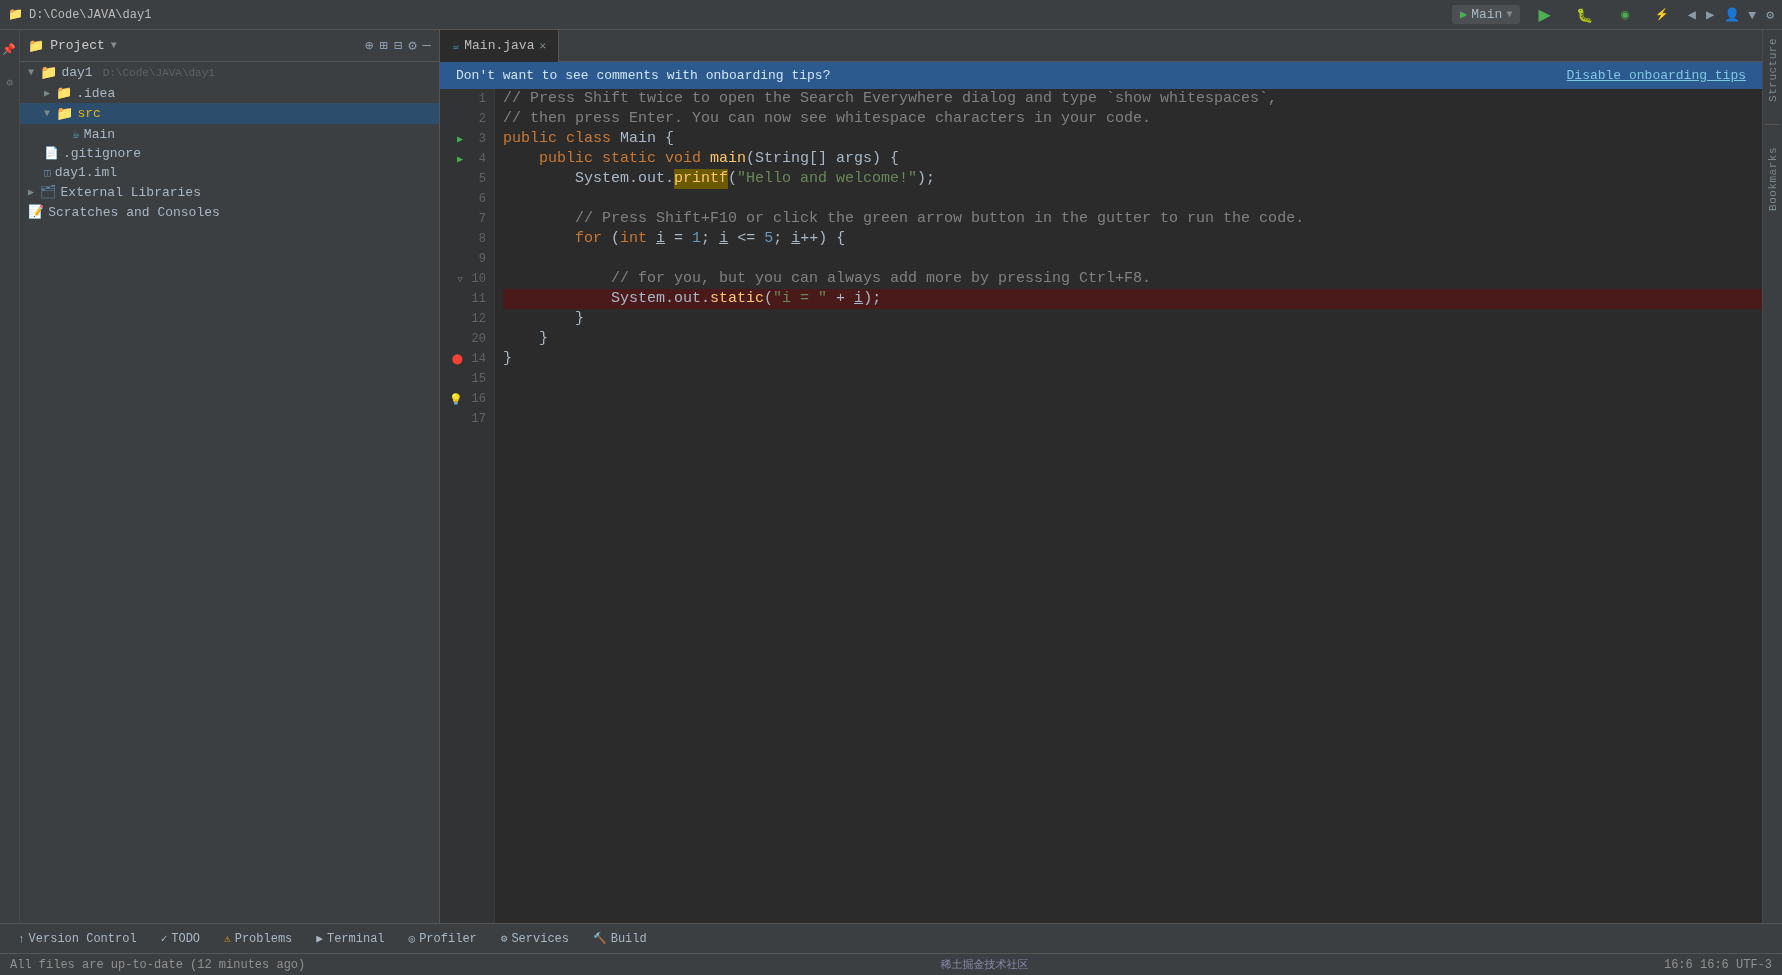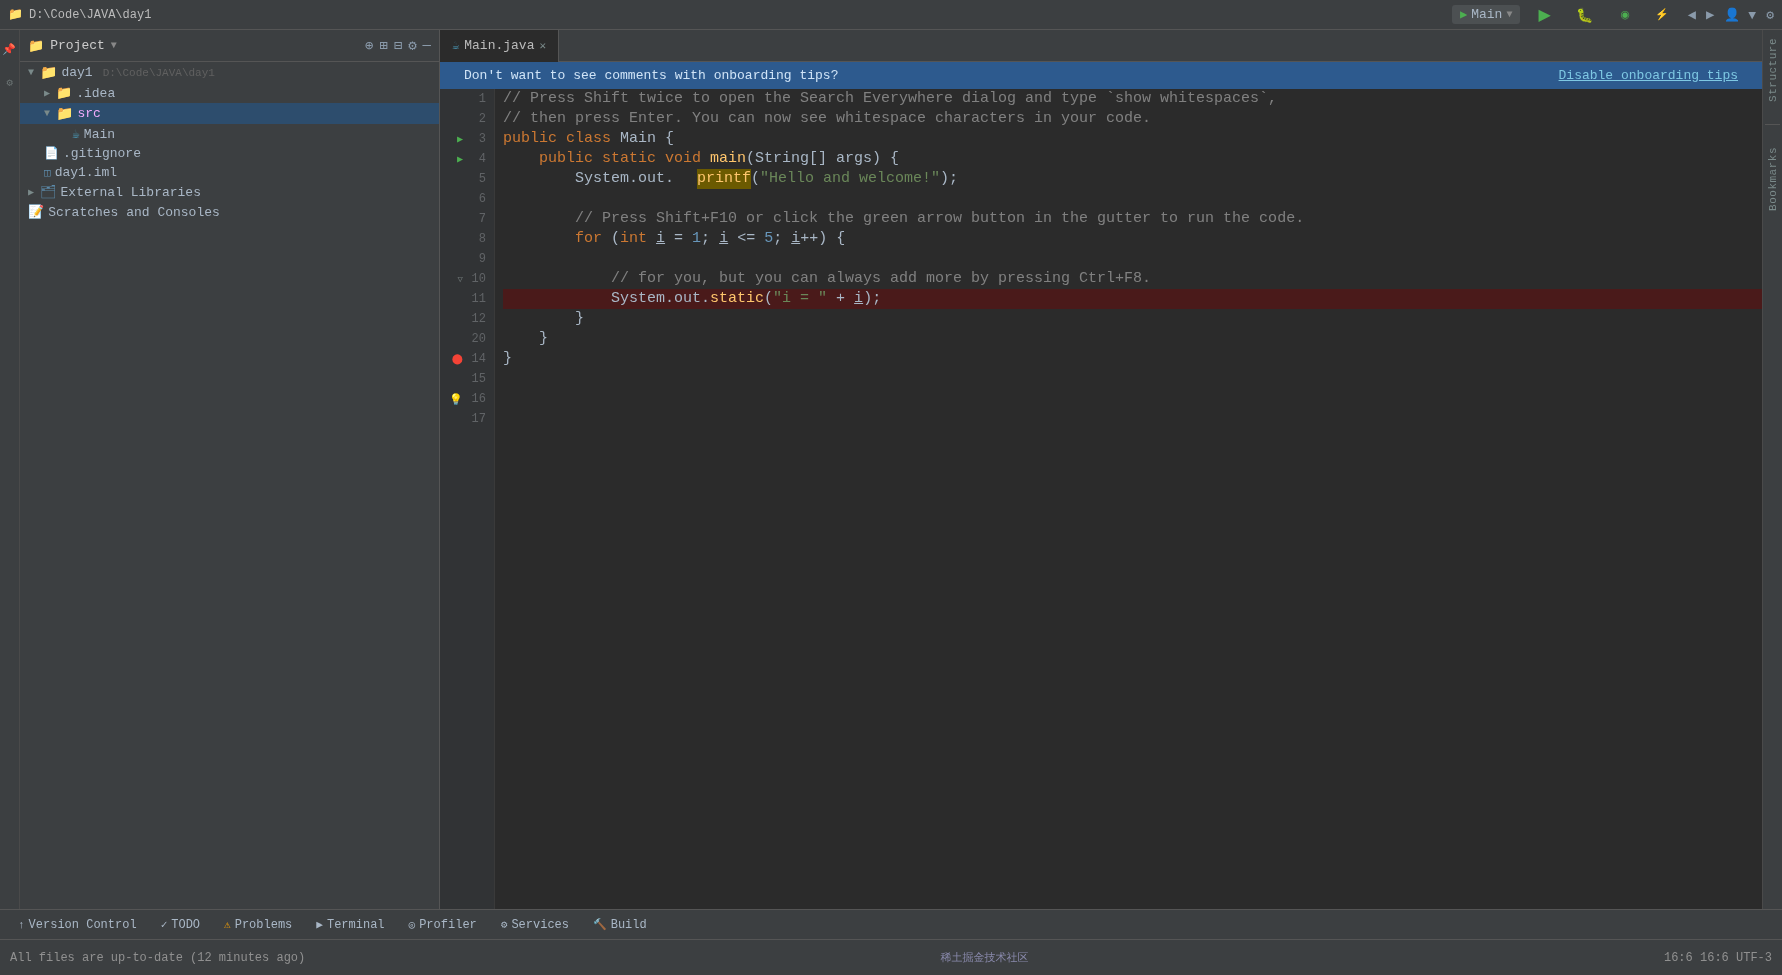--- a/index.html
+++ b/index.html
@@ -146,21 +146,21 @@
       cursor: pointer;
       color: #bbbbbb;
     }
     .tab-icon { color: #4a9aba; font-size: 12px; }
     .tab-close { color: #7a8a8a; font-size: 11px; cursor: pointer; }
 
     
     .onboarding-banner {
       background: #2d5a8e;
       color: #d0e4f7;
-      padding: 6px 24px;
+      padding: 6px 16px;
       font-size: 13px;
       display: flex;
       align-items: center;
       justify-content: space-between;
       flex-shrink: 0;
     }
     .disable-btn {
       color: #7ec8e3;
       cursor: pointer;
       font-size: 13px;
@@ -220,21 +220,21 @@
     .kw { color: #cc7832; } 
     .cm { color: #808080; } 
     .st { color: #6a8759; } 
     .fn { color: #ffc66d; } 
     .nm { color: #a9b7c6; } 
     .nu { color: #6897bb; } 
     .op { color: #a9b7c6; } 
 
     
     .status-bar {
-      height: 36px;
+      height: 22px;
       background: #3c3f41;
       border-top: 1px solid #555;
       display: flex;
       align-items: center;
       padding: 0 10px;
       font-size: 12px;
       color: #909090;
       flex-shrink: 0;
       justify-content: space-between;
     }
@@ -353,21 +353,21 @@
 
       <div class="tree-item" style="padding-left:24px;">
         <span class="expand-arrow">▶</span>
         <span class="folder-icon">📁</span>
         <span>.idea</span>
       </div>
 
       <div class="tree-item" style="padding-left:24px;background:#2d4d6d;">
         <span class="expand-arrow">▼</span>
         <span style="color:#6aaf6a;font-size:14px;">📁</span>
-        <span style="color:#f0abfc;">src</span>
+        <span style="color:#eab308;">src</span>
       </div>
 
       <div class="tree-item" style="padding-left:52px;">
         <span style="color:#4a9aba;font-size:13px;">☕</span>
         <span style="color:#a9b7c6;">Main</span>
       </div>
 
       <div class="tree-item" style="padding-left:24px;">
         <span class="file-icon">📄</span>
         <span>.gitignore</span>
@@ -465,21 +465,21 @@
         <div class="gutter-line">
             <span class="line-num">17</span>
           </div>
       </div>
 
       <div class="code-content">
         <div class="code-line"><span class="cm">// Press Shift twice to open the Search Everywhere dialog and type `show whitespaces`,</span></div>
         <div class="code-line"><span class="cm">// then press Enter. You can now see whitespace characters in your code.</span></div>
         <div class="code-line"><span class="kw">public </span><span class="kw">class </span><span class="nm">Main </span><span class="op">{</span></div>
         <div class="code-line"><span style="color:#a9b7c6;">    </span><span class="kw">public </span><span class="kw">static </span><span class="kw">void </span><span class="fn">main</span><span class="nm">(String[] args) {</span></div>
-        <div class="code-line"><span class="nm">        System.out.</span><span class="fn" style="background:#6b5a00;margin-left:23px;">printf</span><span class="nm">(</span><span class="st">"Hello and welcome!"</span><span class="nm">);</span></div>
+        <div class="code-line"><span class="nm">        System.out.</span><span class="fn" style="background:#6b5a00;">printf</span><span class="nm">(</span><span class="st">"Hello and welcome!"</span><span class="nm">);</span></div>
         <div class="code-line"></div>
         <div class="code-line"><span class="cm">        // Press Shift+F10 or click the green arrow button in the gutter to run the code.</span></div>
         <div class="code-line"><span class="nm">        </span><span class="kw">for </span><span class="nm">(</span><span class="kw">int </span><span style="text-decoration:underline;color:#a9b7c6;">i</span><span class="nm"> = </span><span class="nu">1</span><span class="nm">; </span><span style="text-decoration:underline;color:#a9b7c6;">i</span><span class="nm"> &lt;= </span><span class="nu">5</span><span class="nm">; </span><span style="text-decoration:underline;color:#a9b7c6;">i</span><span class="nm">++) {</span></div>
         <div class="code-line"></div>
         <div class="code-line"><span class="cm">            // for you, but you can always add more by pressing Ctrl+F8.</span></div>
         <div class="code-line highlighted-line"><span class="nm">            System.out.</span><span class="fn">static</span><span class="nm">(</span><span class="st">"i = "</span><span class="nm"> + </span><span style="text-decoration:underline;color:#a9b7c6;">i</span><span class="nm">);</span></div>
         <div class="code-line"><span class="nm">        }</span></div>
         <div class="code-line"><span class="nm">    </span><span class="op">}</span></div>
         <div class="code-line"><span class="op">}</span></div>
       </div>

